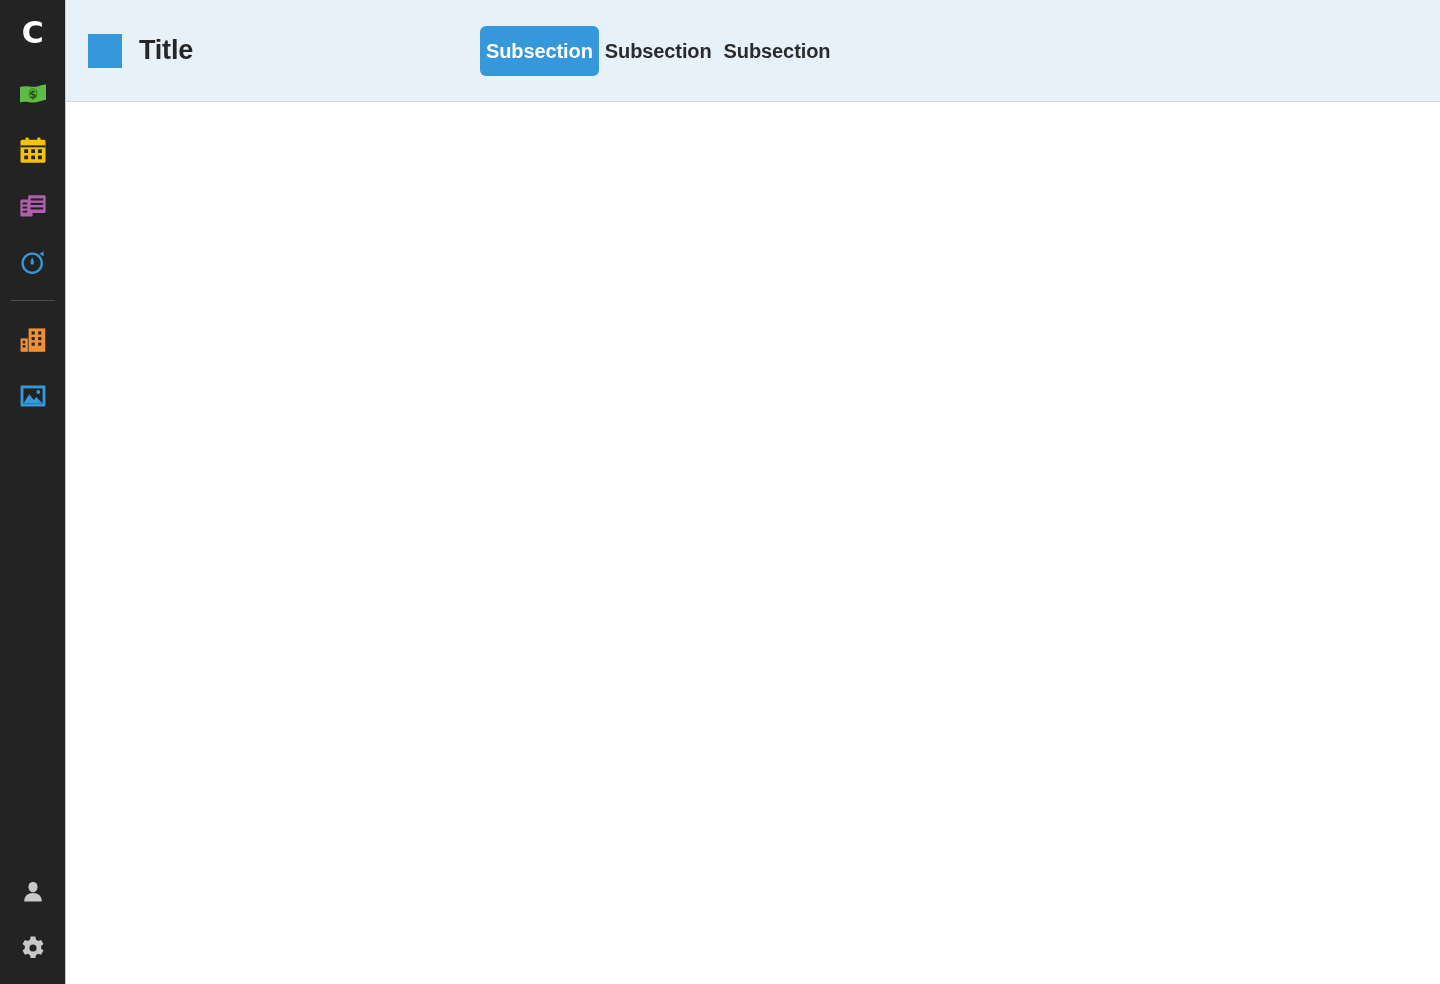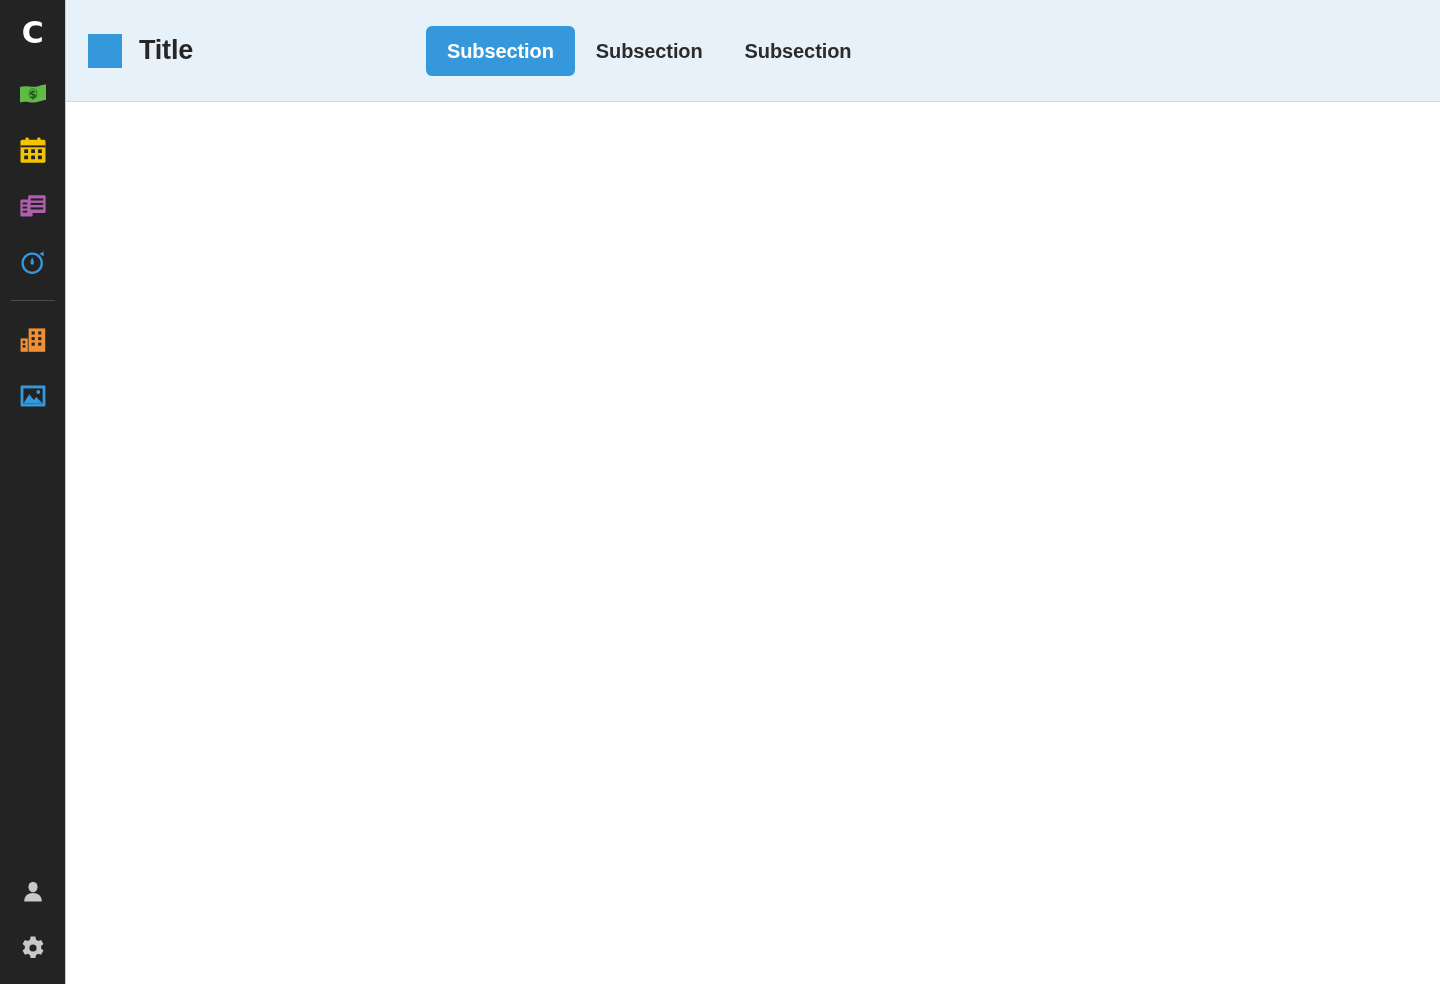--- a/index.html
+++ b/index.html
@@ -98,21 +98,21 @@
     align-items: center;
     padding: 0 0 0 22px;
     position: relative;
   }
 
   .title-group {
     display: flex;
     flex-direction: row;
     align-items: center;
     gap: 17px;
-    width: 338px;
+    width: 392px;
     flex: 0 0 auto;
   }
 
   .title-square {
     width: 34px;
     height: 34px;
     background: #3498db;
     flex: 0 0 auto;
   }
 
@@ -128,21 +128,21 @@
     display: flex;
     flex-direction: row;
     align-items: center;
     gap: 0;
   }
 
   .tab {
     font-size: 20px;
     font-weight: bold;
     color: #2b2b2b;
-    padding: 14px 21px;
+    padding: 14px 6px;
     border-radius: 6px;
     white-space: nowrap;
     cursor: pointer;
     letter-spacing: -0.1px;
     background: transparent;
     border: none;
     font-family: "Liberation Sans", "DejaVu Sans", sans-serif;
     line-height: 1.1;
   }
   .tab.active {

